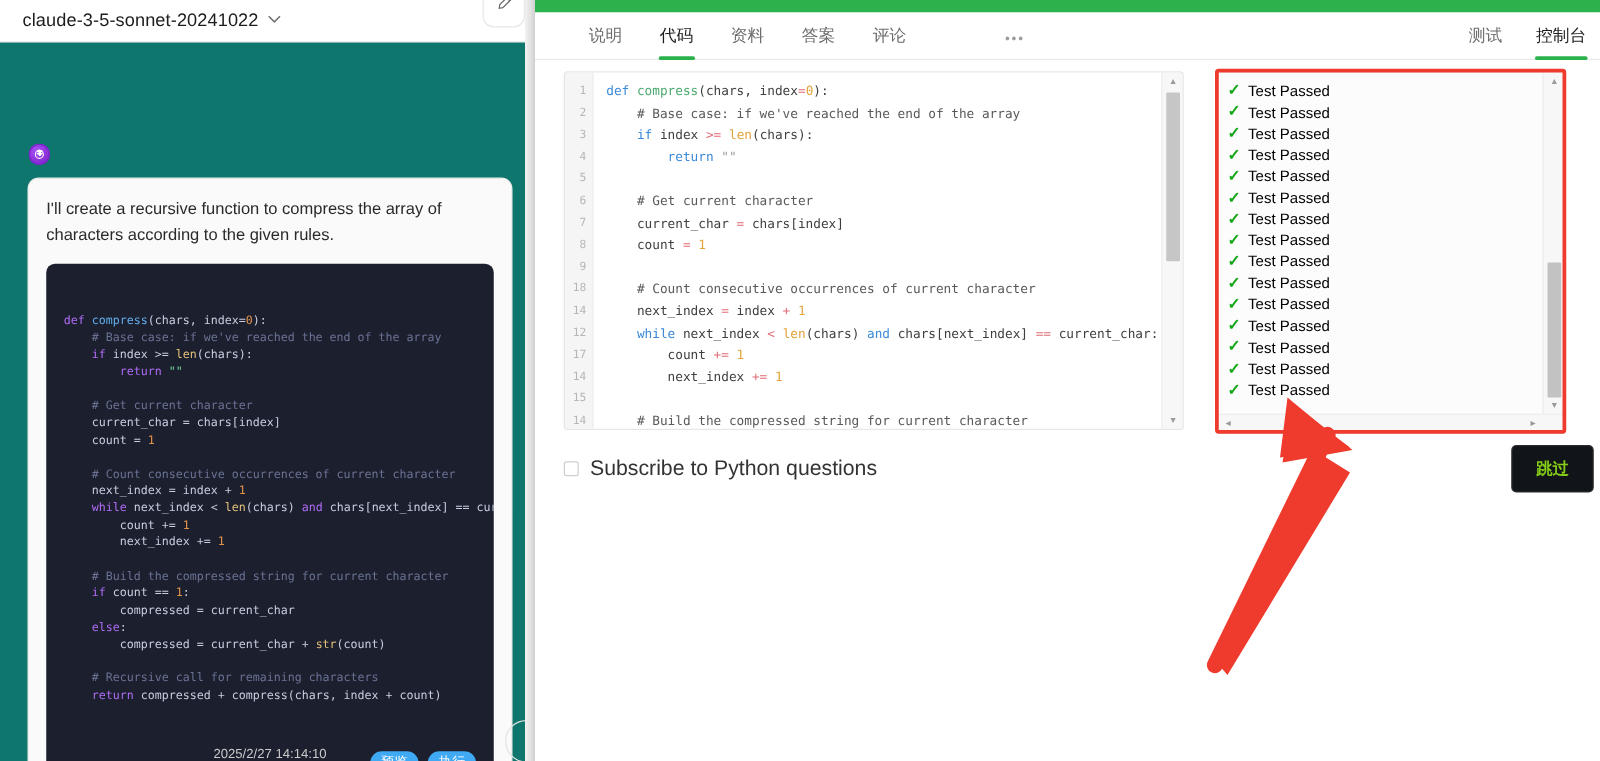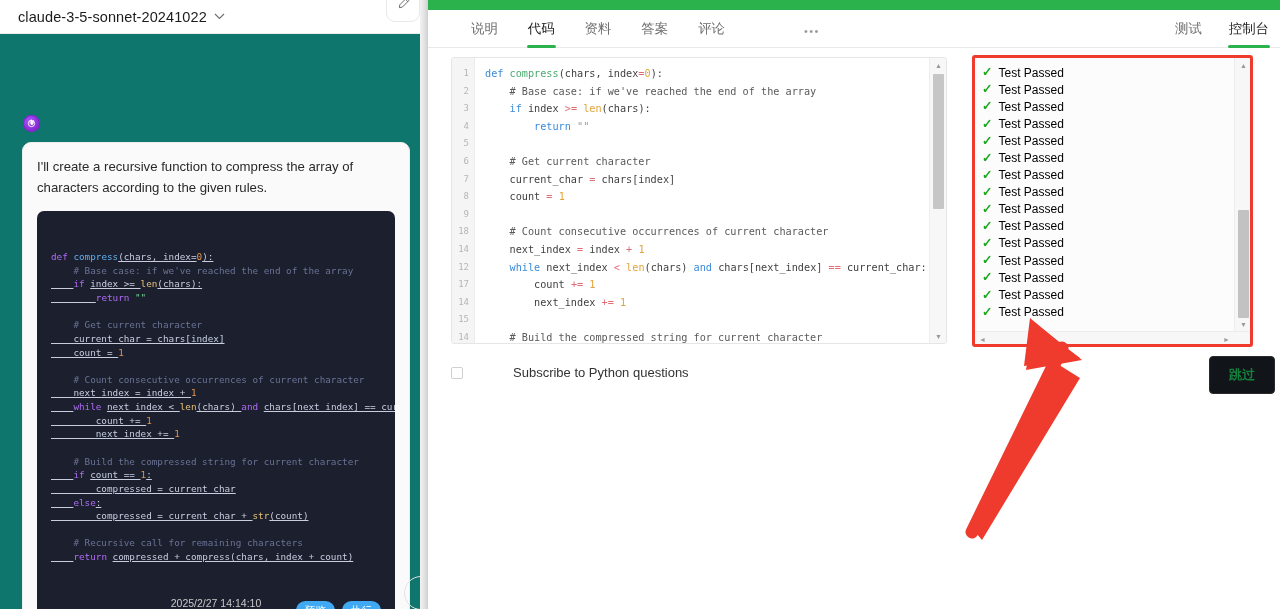--- a/index.html
+++ b/index.html
@@ -71,21 +71,21 @@
     background: linear-gradient(to right,#f2f2f2 0%, #e2e2e2 55%, #cfcfcf 100%);
   }
 
   
   .d-kw   { color:#b06cf5; }
   .d-fn   { color:#61afef; }
   .d-cm   { color:#6b7394; }
   .d-str  { color:#74d99a; }
   .d-num  { color:#e5954a; }
   .d-bi   { color:#e5c07b; }
-  .d-id   { color:#c8cde0;text-decoration:underline; }
+  .d-id   { color:#c8cde0; }
 
   
   .greenbar {
     position:absolute; left:428px; top:0; right:0; height:10px; background:#2bb24c;
   }
 
   
   .right-panel {
     position:absolute; left:428px; top:10px; right:0; bottom:0; background:#fff;
   }
@@ -147,28 +147,28 @@
   .vscroll .thumb {
     position:absolute; left:3px; width:11px; background:#c6c6c6; border-radius:1px;
   }
 
   
   .ctrl-row { position:absolute; left:23px; top:349px; width:496px; height:40px; }
   .chk-wrap { display:flex; align-items:center; gap:9px; padding-top:6px; }
   .chk {
     width:12px; height:12px; border:1px solid #cfcfcf; border-radius:2px; background:#fff;
   }
-  .chk-label { font-size:13px; color:#333;margin-left:41px; }
+  .chk-label { font-size:17px; color:#333; }
   .submit-btn {
     position:absolute; right:0; top:4px; background:#e02020; color:#fff;
     font-size:13px; font-weight:bold; padding:9px 16px; border-radius:4px;
     border:none; cursor:pointer; white-space:nowrap;
   }
   .skip-btn {
-    position:absolute; left:781px; top:346px; background:#111418; color:#15803d;
+    position:absolute; left:781px; top:346px; background:#111418; color:#84cc16;
     font-size:13px; font-weight:bold; padding:9px 19px; border-radius:4px;
     border:1px solid #2a2a2a; cursor:pointer; white-space:nowrap;
   }
 
   
   .console-wrap {
     position:absolute; left:546px; top:47px; width:278px; height:290px;
     border:1px solid #e4e4e4; background:#fcfcfc; overflow:hidden;
   }
   .console-list {

